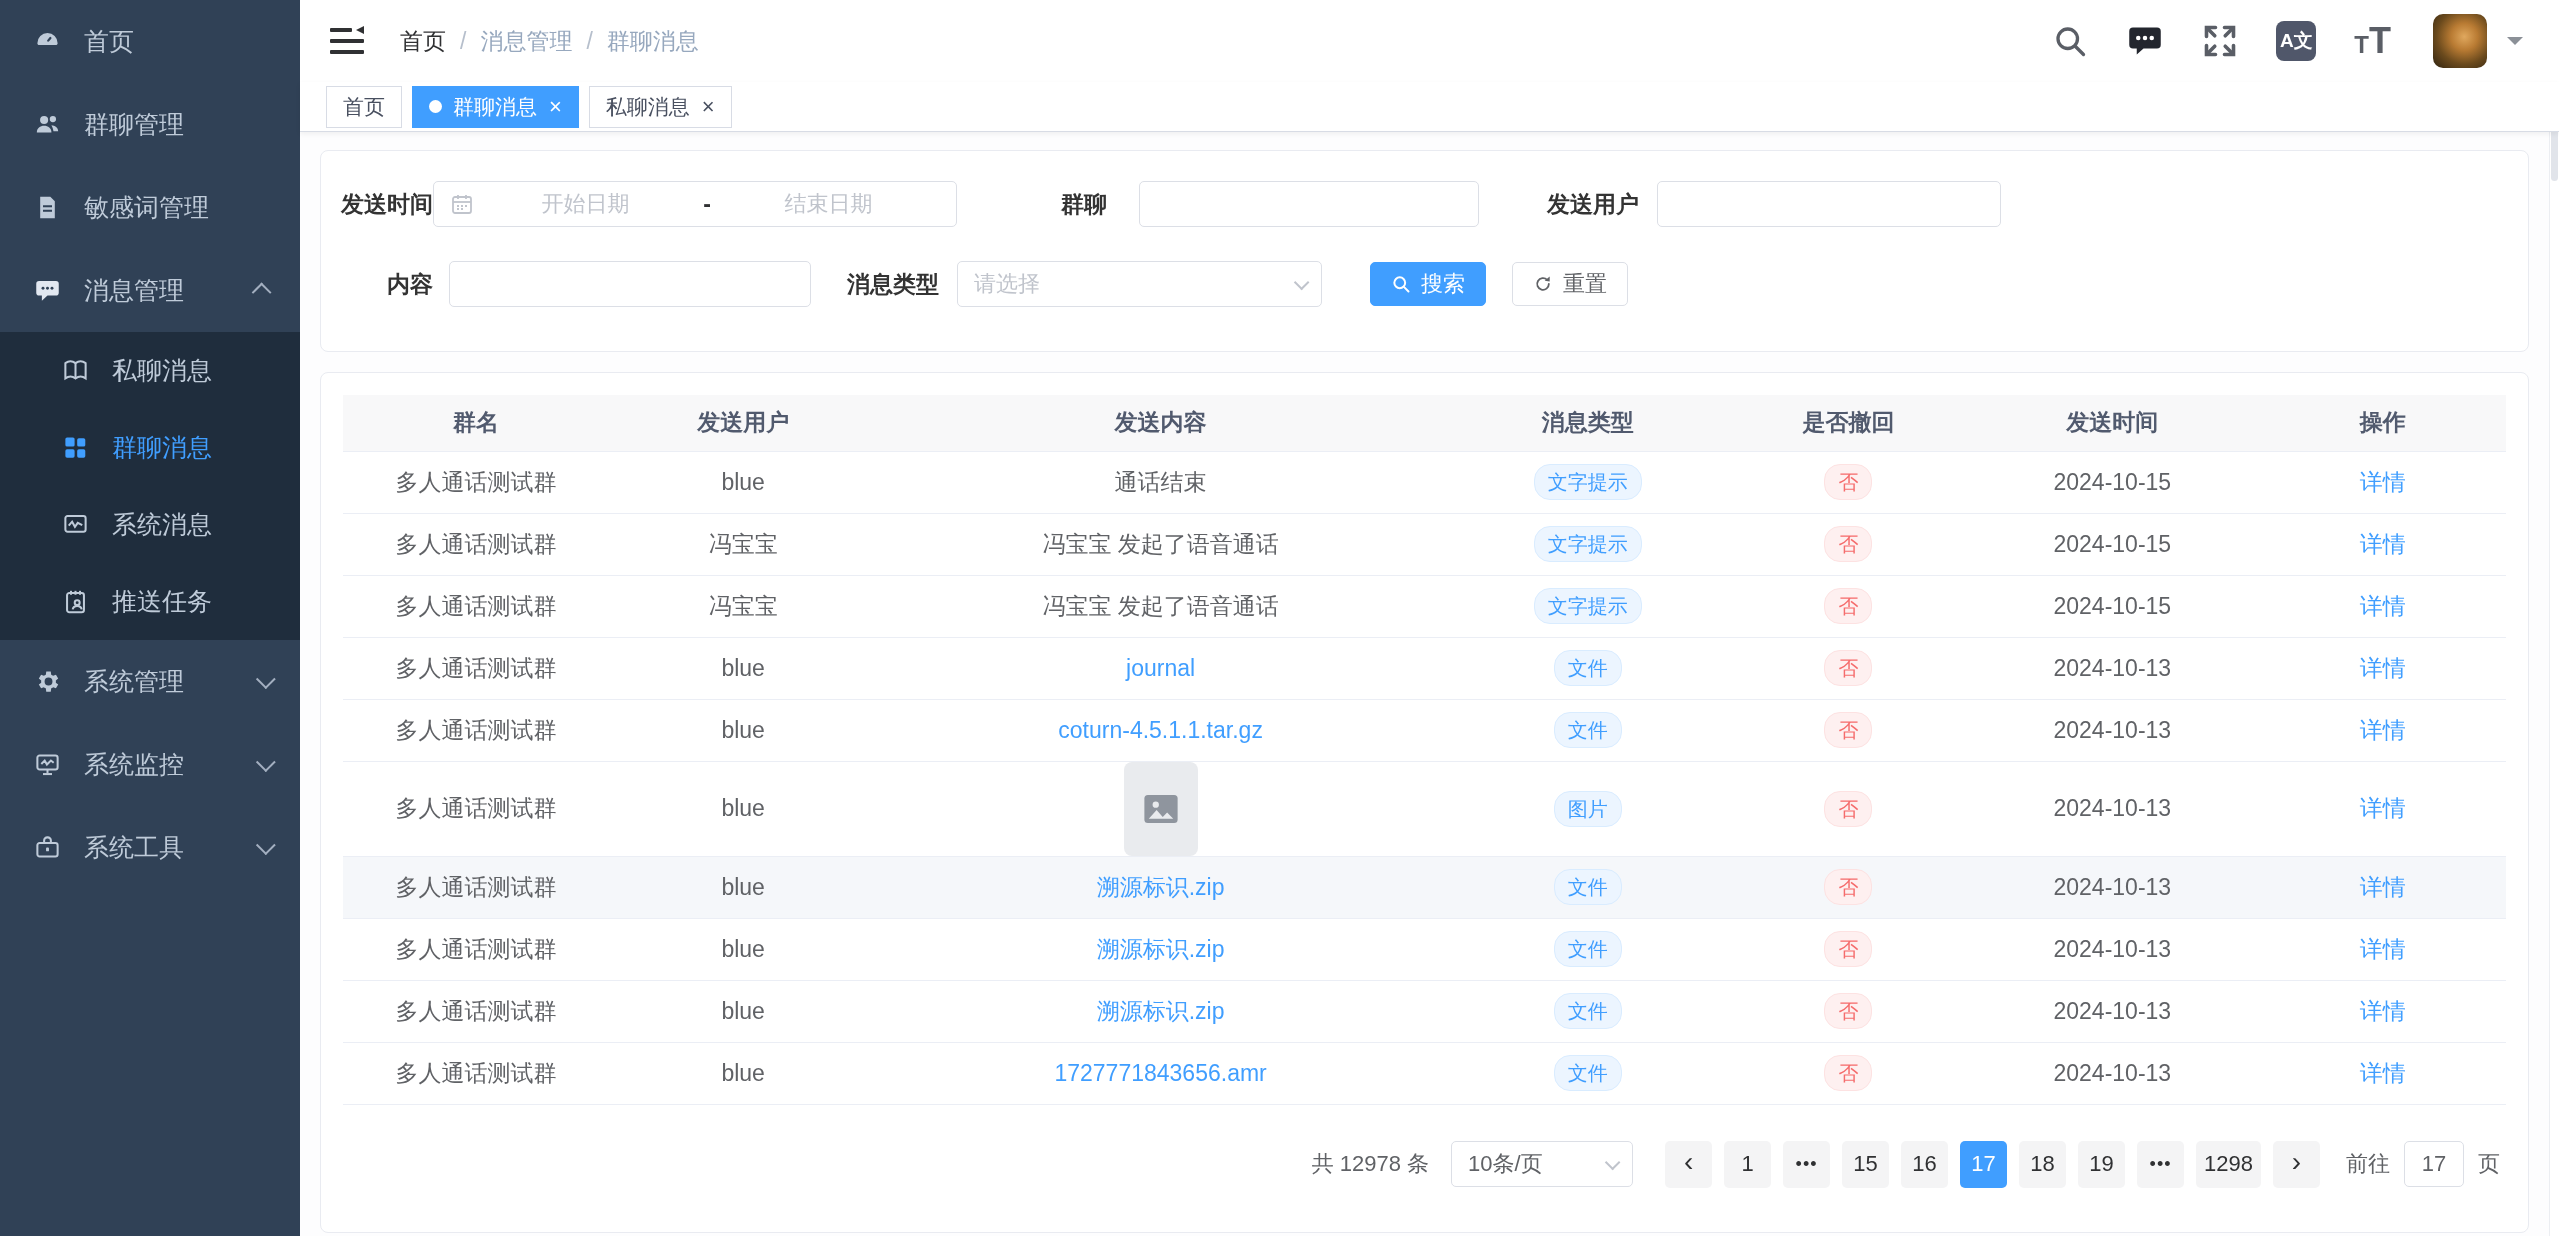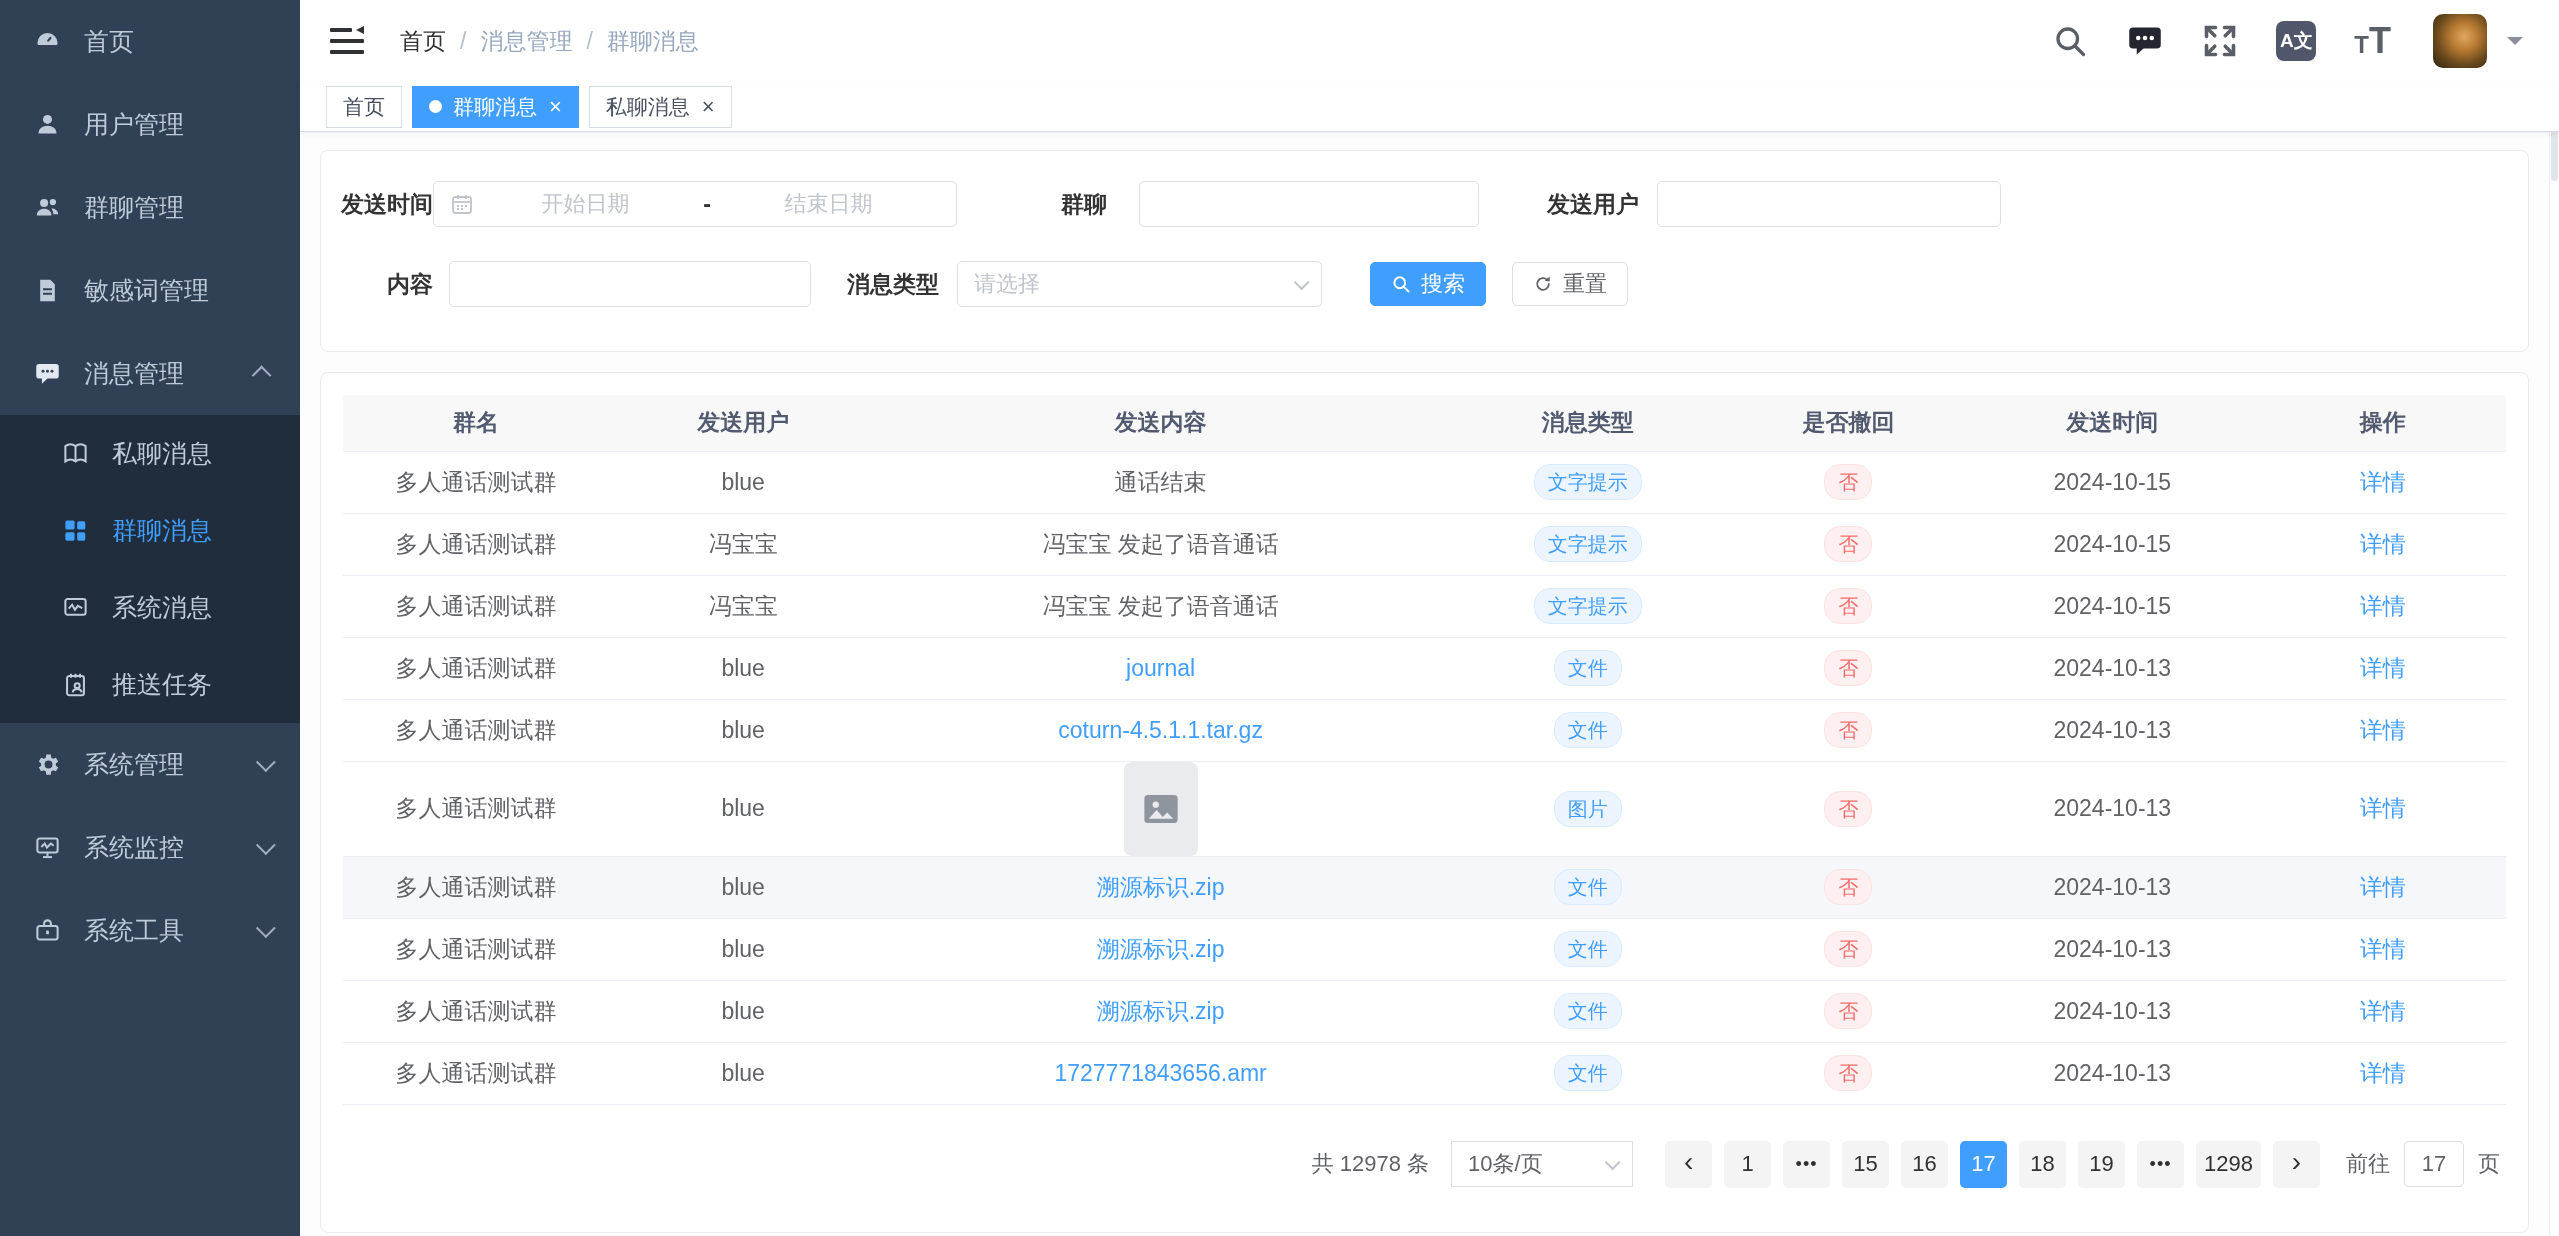--- a/index.html
+++ b/index.html
@@ -77,21 +77,21 @@
   td a, .link { color:#409eff; text-decoration:none; cursor:pointer; }
   .tag { display:inline-block; height:36px; line-height:34px; padding:0 13px; border-radius:16px; font-size:20px; }
   .tag-blue { background:#ecf5ff; border:1px solid #d9ecff; color:#409eff; }
   .tag-red  { background:#fef0f0; border:1px solid #fde2e2; color:#f56c6c; }
   .img-thumb { width:74px; height:94px; border-radius:8px; background:#e9ebee; display:inline-flex; align-items:center; justify-content:center; vertical-align:middle; }
   .img-thumb svg { width:42px; height:42px; }
 
   
   .pagination { display:flex; align-items:center; justify-content:flex-end; margin-top:36px; font-size:22px; color:#606266; padding-right:6px; }
   .pg-total { margin-right:22px; }
-  .pg-size { width:182px; height:46px; border:1px solid #dcdfe6; border-radius:0; display:flex; align-items:center; padding:0 16px; margin-right:26px; color:#606266; cursor:pointer; }
+  .pg-size { width:182px; height:46px; border:1px solid #dcdfe6; border-radius:5px; display:flex; align-items:center; padding:0 16px; margin-right:26px; color:#606266; cursor:pointer; }
   .pg-btn { min-width:47px; height:47px; background:#f4f4f5; border-radius:5px; margin:0 6px; display:inline-flex; align-items:center; justify-content:center; font-size:22px; color:#303133; cursor:pointer; padding:0 8px; font-weight:500; }
   .pg-btn.active { background:#409eff; color:#fff; }
   .pg-btn.nav { font-size:28px; color:#303133; padding-bottom:4px; }
   .pg-goto { margin-left:20px; display:flex; align-items:center; }
   .pg-goto .goto-input { width:60px; height:46px; border:1px solid #dcdfe6; border-radius:5px; text-align:center; line-height:44px; margin:0 14px; color:#606266; }
 
   .scroll-track { position:absolute; top:82px; right:0; bottom:0; width:10px; background:#fff; border-left:1px solid #eceef2; }
   .scroll-thumb { position:absolute; top:4px; left:1px; width:7px; height:95px; background:#e1e4ea; border-radius:4px; }
 </style>
 </head>
@@ -102,29 +102,20 @@
   <aside class="sidebar">
     <nav id="sidebar-menu">
         <div class="menu-item">
           <span class="mi-icon">
             <svg viewBox="0 0 24 24" fill="currentColor">
               <path d="M12 4.5A9 9 0 0 0 3 13.5c0 .9.7 1.6 1.6 1.6h14.8c.9 0 1.6-.7 1.6-1.6a9 9 0 0 0-9-9z"></path>
               <rect x="11" y="7" width="2" height="5" rx="1" fill="#304156" transform="rotate(40 12 12)"></rect>
             </svg>
           </span>
           <span class="mi-label">首页</span>
-        </div>
-        <div class="menu-item">
-          <span class="mi-icon">
-            <svg viewBox="0 0 24 24" fill="currentColor">
-              <circle cx="12" cy="7.5" r="4"></circle>
-              <path d="M4 20c0-4.3 3.6-6.8 8-6.8s8 2.5 8 6.8z"></path>
-            </svg>
-          </span>
-          <span class="mi-label">用户管理</span>
         </div>
         <div class="menu-item">
           <span class="mi-icon">
             <svg viewBox="0 0 24 24" fill="currentColor">
               <circle cx="9" cy="8" r="3.6"></circle>
               <path d="M2.5 19c0-3.7 3-5.8 6.5-5.8s6.5 2.1 6.5 5.8z"></path>
               <circle cx="16.8" cy="7.2" r="2.8"></circle>
               <path d="M15.5 12.6c3 .2 6 2.1 6 5.4h-4.2c-.3-2.3-1.2-4.2-1.8-5.4z"></path>
             </svg>
           </span>

